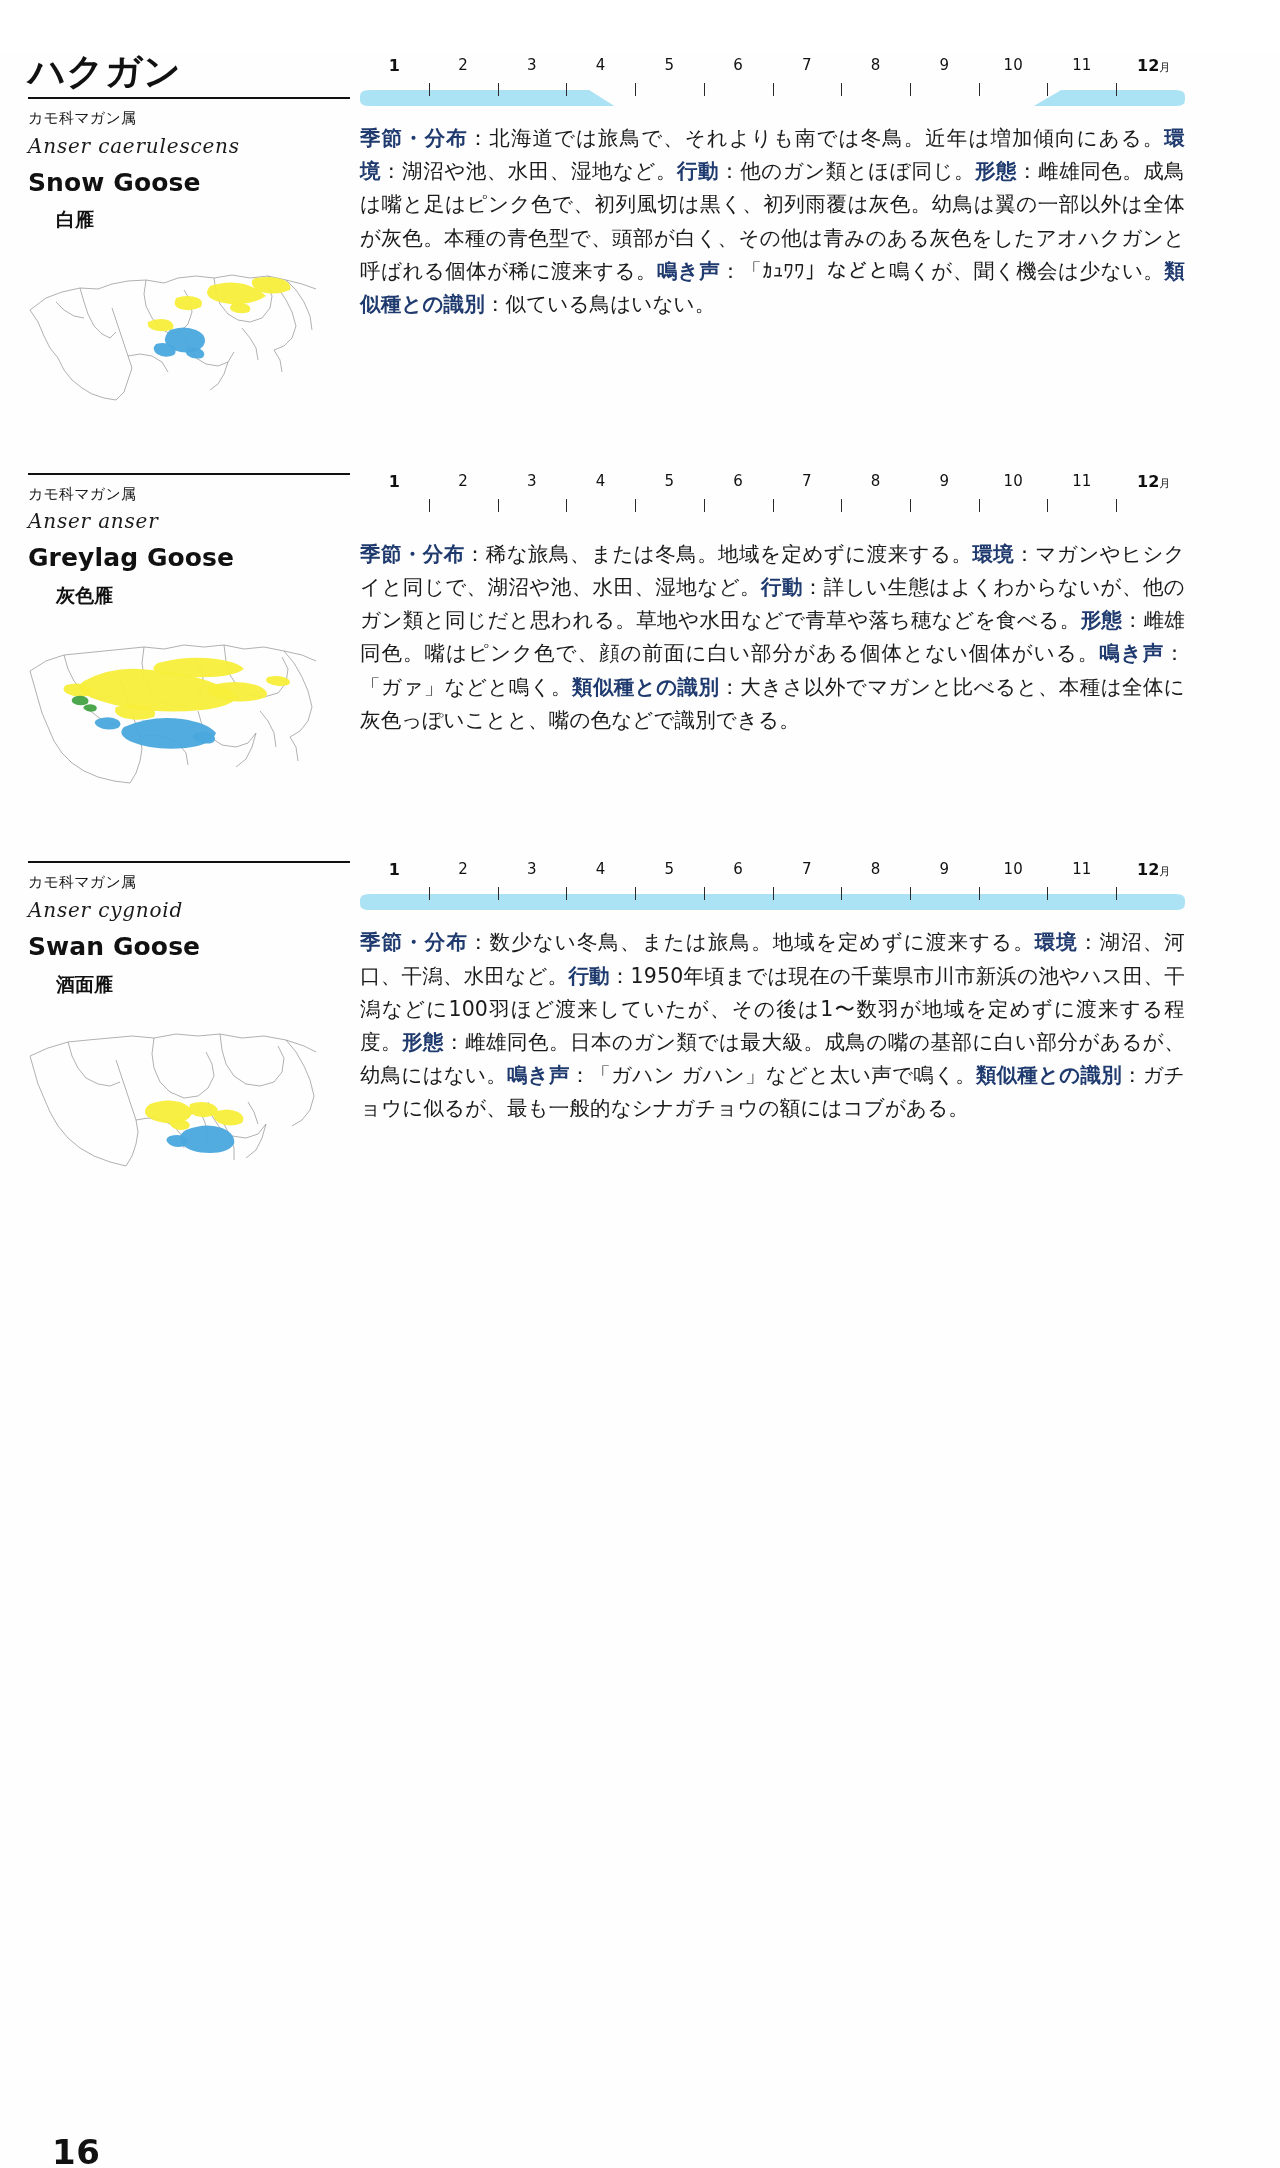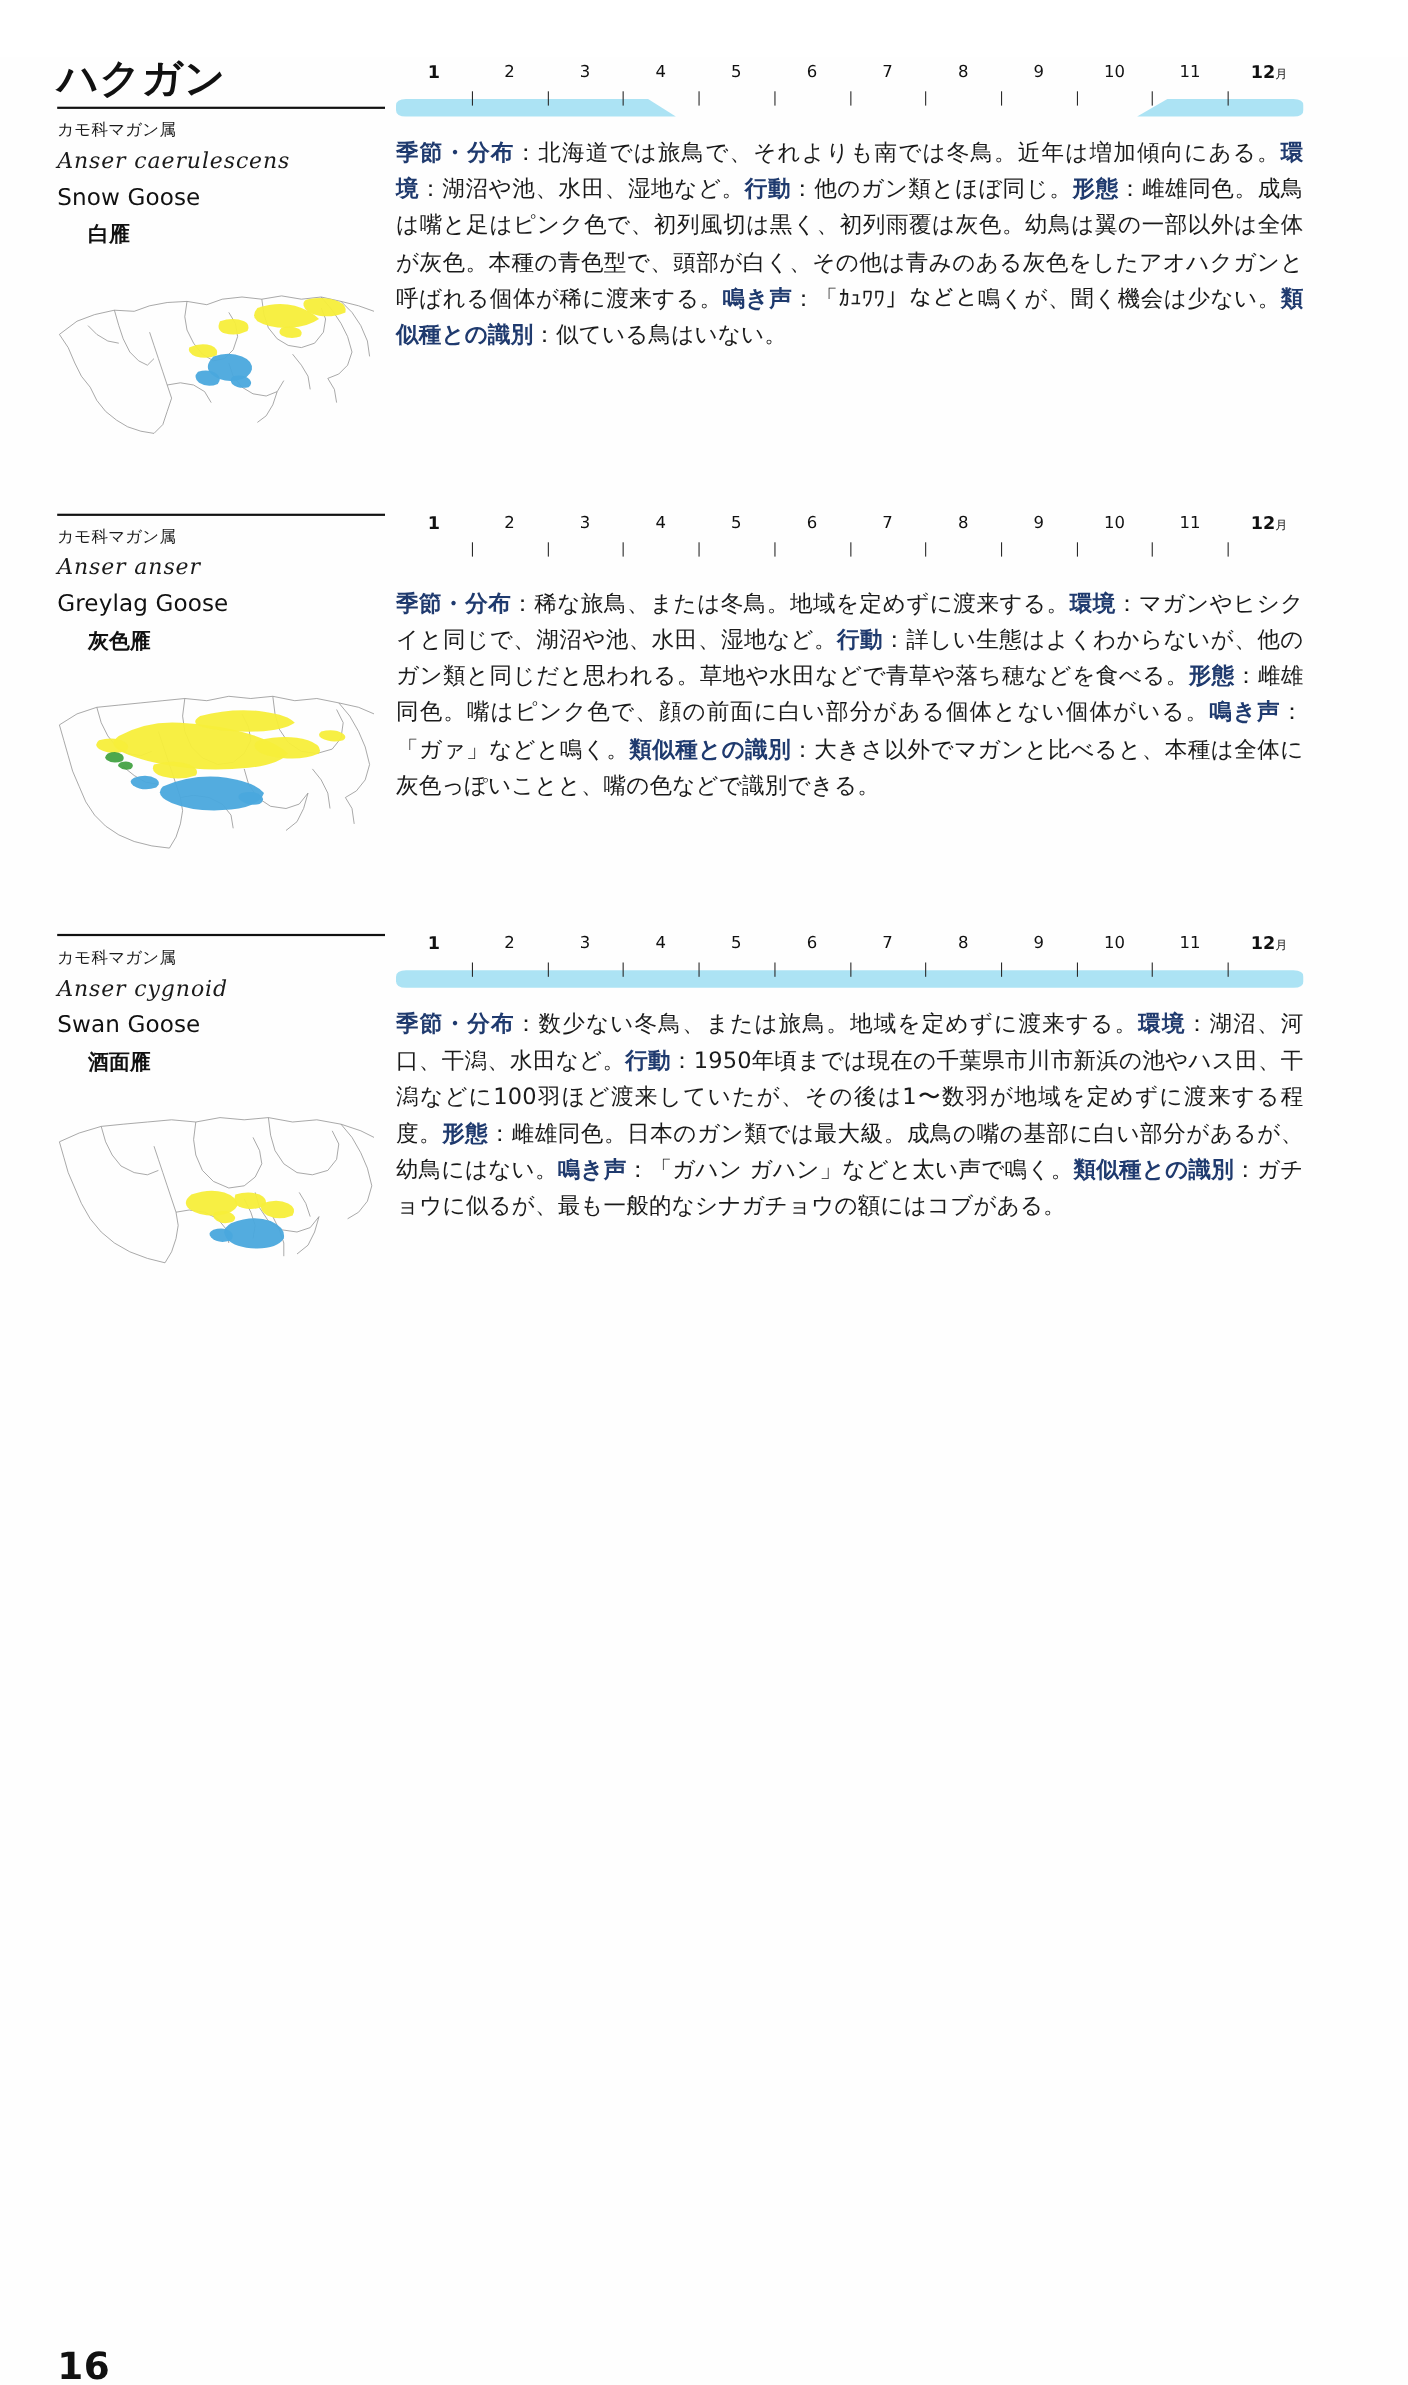--- a/index.html
+++ b/index.html
@@ -29,21 +29,21 @@
     display: flex;
     align-items: flex-start;
   }
   .species-1 { margin-top: 52px; }
   .species-2 { margin-top: 62px; }
   .species-3 { margin-top: 58px; }
 
   .left-col {
     width: 360px;
     flex: 0 0 360px;
-    padding-left: 52px;
+    padding-left: 28px;
     padding-right: 10px;
   }
   .right-col {
     flex: 1 1 auto;
     padding-right: 95px;
     padding-top: 6px;
   }
 
   
   .jp-name {
@@ -71,22 +71,22 @@
   .sci-name {
     font-family: "DejaVu Serif", "Liberation Serif", serif;
     font-style: italic;
     font-size: 20px;
     line-height: 1.5;
     letter-spacing: 0.8px;
     color: #1a1a1a;
     margin-top: 1px;
   }
   .en-name {
-    font-size: 21px;
-    font-weight: 400;
+    font-size: 25px;
+    font-weight: 700;
     line-height: 1.5;
     margin-top: 3px;
     letter-spacing: 0.1px;
     color: #111111;
   }
   .cn-name {
     font-size: 19px;
     font-weight: 700;
     line-height: 1.5;
     margin-top: 4px;

